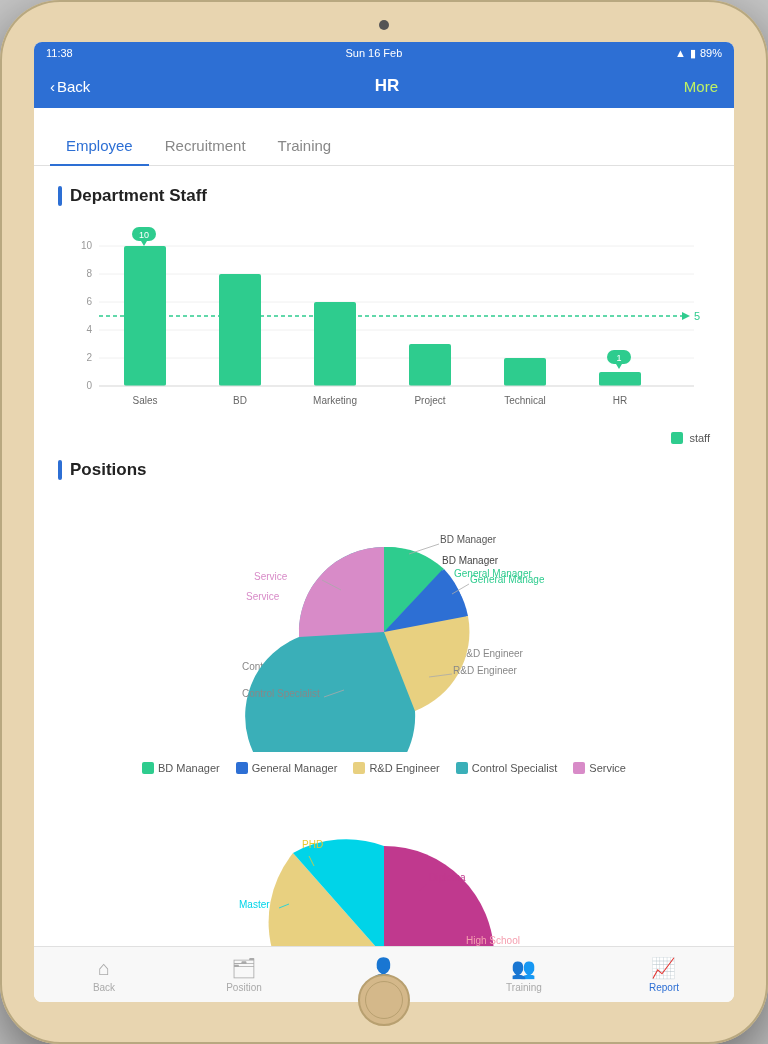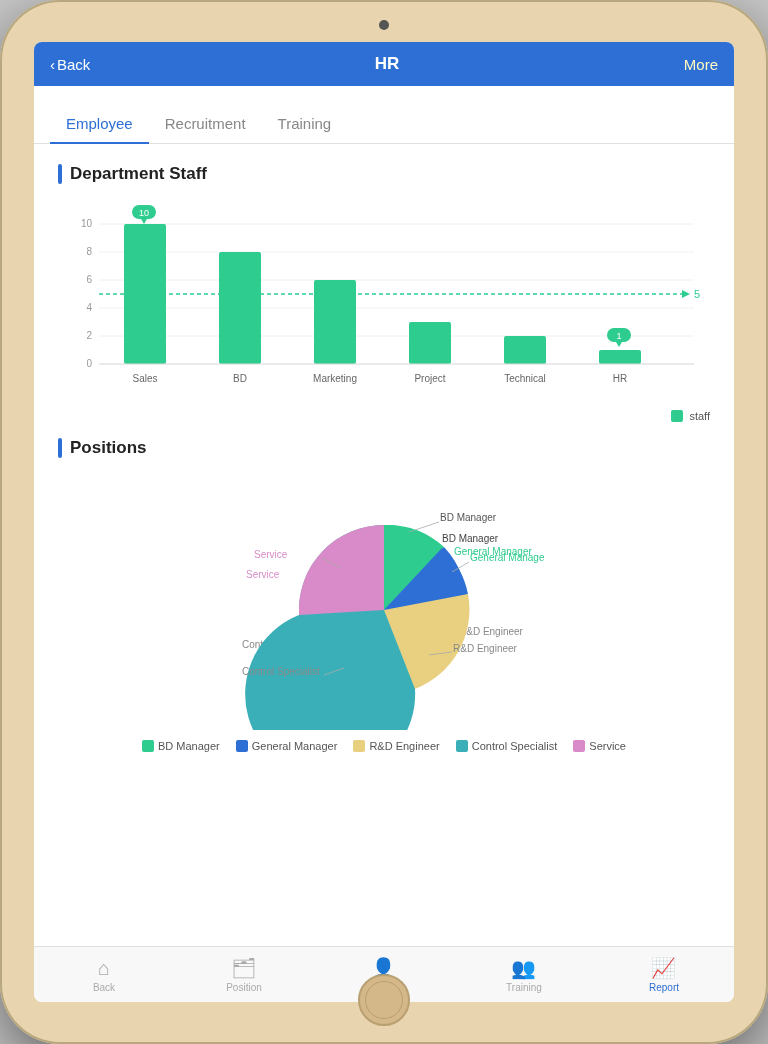--- a/index.html
+++ b/index.html
@@ -81,21 +81,21 @@
       background: #2d6fd4;
       color: white;
       display: flex;
       align-items: center;
       justify-content: space-between;
       padding: 8px 16px;
       height: 44px;
     }
     .nav-back { font-size: 15px; color: white; display: flex; align-items: center; gap: 2px; }
     .nav-title { font-size: 17px; font-weight: 600; color: white; }
-    .nav-more { font-size: 15px; color: #fef9c3; }
+    .nav-more { font-size: 15px; color: #bef264; }
     
     .tab-bar {
       display: flex;
       border-bottom: 1px solid #e0e0e0;
       padding: 0 16px;
       background: #fff;
       margin-top: 19px;
     }
     .tab-item {
       padding: 10px 16px;
@@ -222,20 +222,29 @@
     }
   </style>
 </head>
 <body>
 
 <div class="device">
   <div class="camera"></div>
 
   <div class="device-inner">
 
+    <div class="status-bar">
+      <span>11:38</span>
+      <span>Sun 16 Feb</span>
+      <div class="status-right">
+        <span>▲</span>
+        <span>▮</span>
+        <span>89%</span>
+      </div>
+    </div>
 
     <div class="nav-bar">
       <div class="nav-back">
         <span>‹</span>
         <span>Back</span>
       </div>
       <span class="nav-title">HR</span>
       <span class="nav-more">More</span>
     </div>
 
@@ -387,20 +396,41 @@
           <div class="pie-legend-dot" style="background:#3aafb8;"></div>
           <span>Control Specialist</span>
         </div>
         <div class="pie-legend-item">
           <div class="pie-legend-dot" style="background:#d88bc8;"></div>
           <span>Service</span>
         </div>
       </div>
 
 
+      <div class="edu-container">
+        <svg width="340" height="180" viewBox="0 0 340 180">
+
+          <path d="M170,160 L60,160 A110,110 0 0,1 79,57 Z" fill="#e8d080"></path>
+
+          <path d="M170,160 L79,57 A110,110 0 0,1 170,50 Z" fill="#00d4e8"></path>
+
+          <path d="M170,160 L170,50 A110,110 0 0,1 280,160 Z" fill="#c0398e"></path>
+
+          <text x="88" y="52" font-size="10" fill="#e8c830">PHD</text>
+          <line x1="95" y1="60" x2="100" y2="70" stroke="#e8c830" stroke-width="0.8"></line>
+
+          <text x="25" y="112" font-size="10" fill="#00d4e8">Master</text>
+          <line x1="75" y1="108" x2="65" y2="112" stroke="#00d4e8" stroke-width="0.8"></line>
+
+          <text x="215" y="85" font-size="10" fill="#c0398e">Diploma</text>
+          <line x1="213" y1="88" x2="205" y2="95" stroke="#c0398e" stroke-width="0.8"></line>
+
+          <text x="252" y="148" font-size="10" fill="#f5a0b0">High School</text>
+        </svg>
+      </div>
 
     </div>
 
     <div class="bottom-nav">
       <div class="bottom-nav-item">
         <span class="bottom-nav-icon">⌂</span>
         <span>Back</span>
       </div>
       <div class="bottom-nav-item">
         <span class="bottom-nav-icon">🗂</span>

